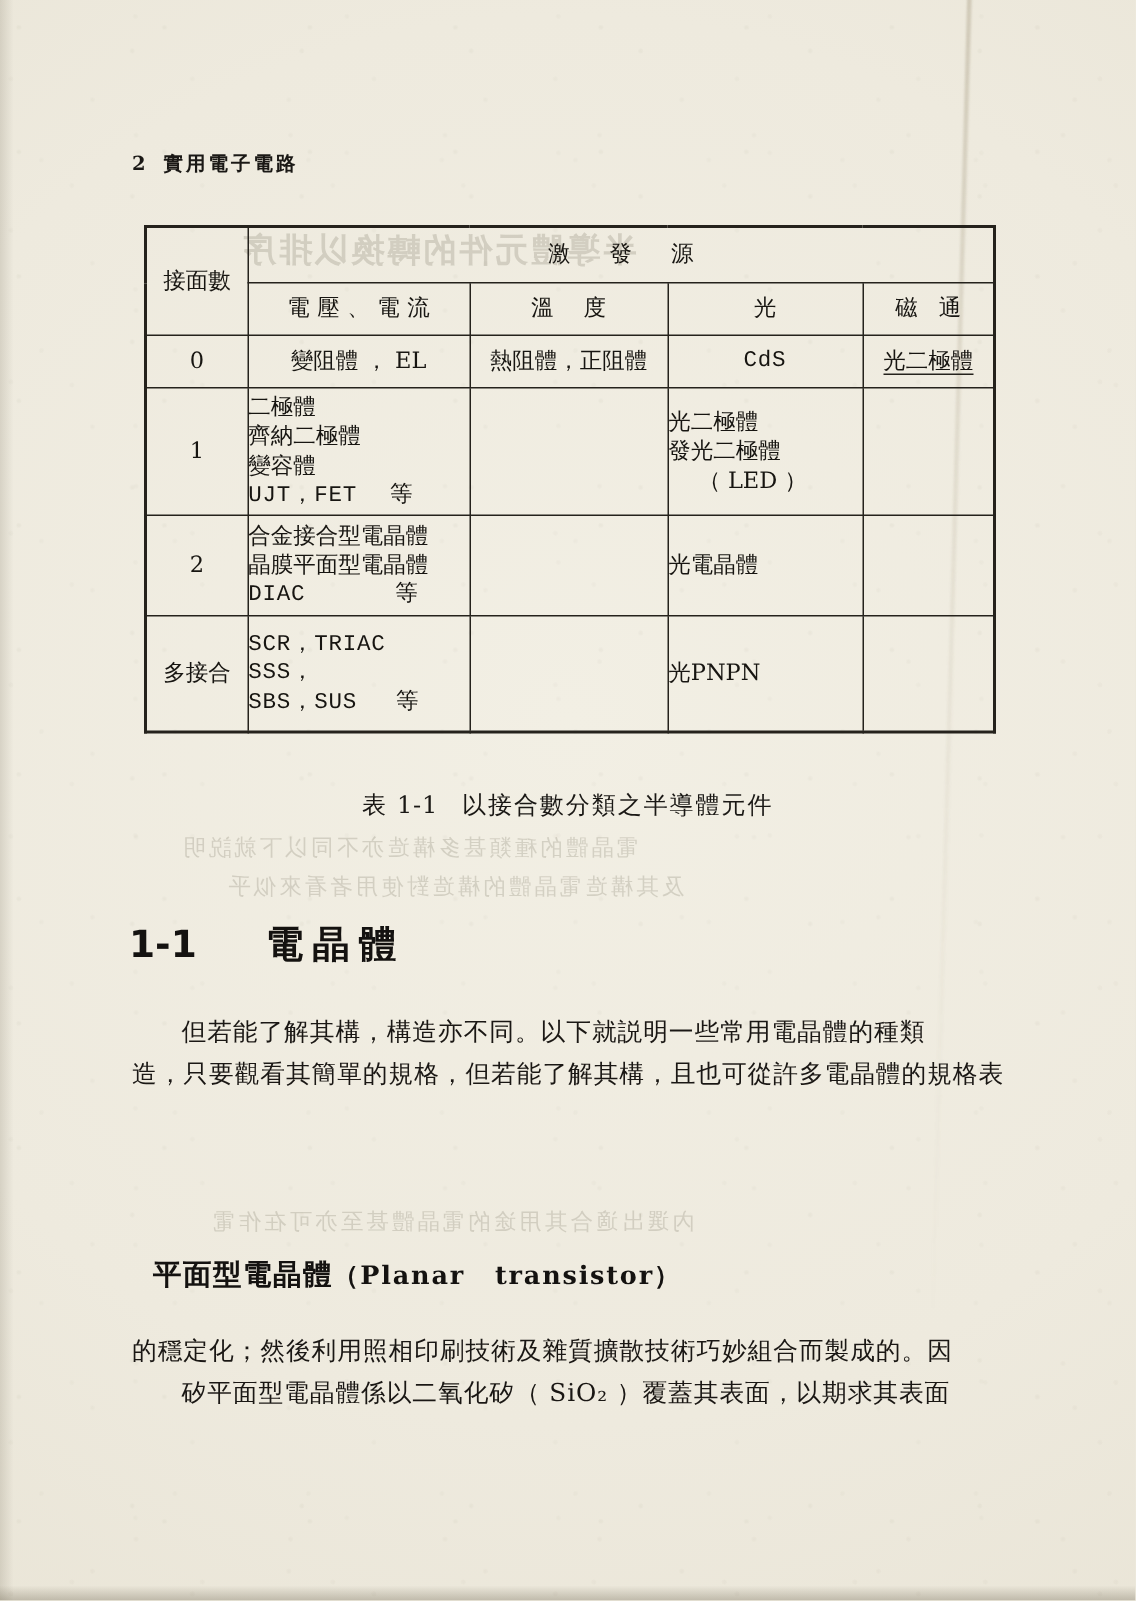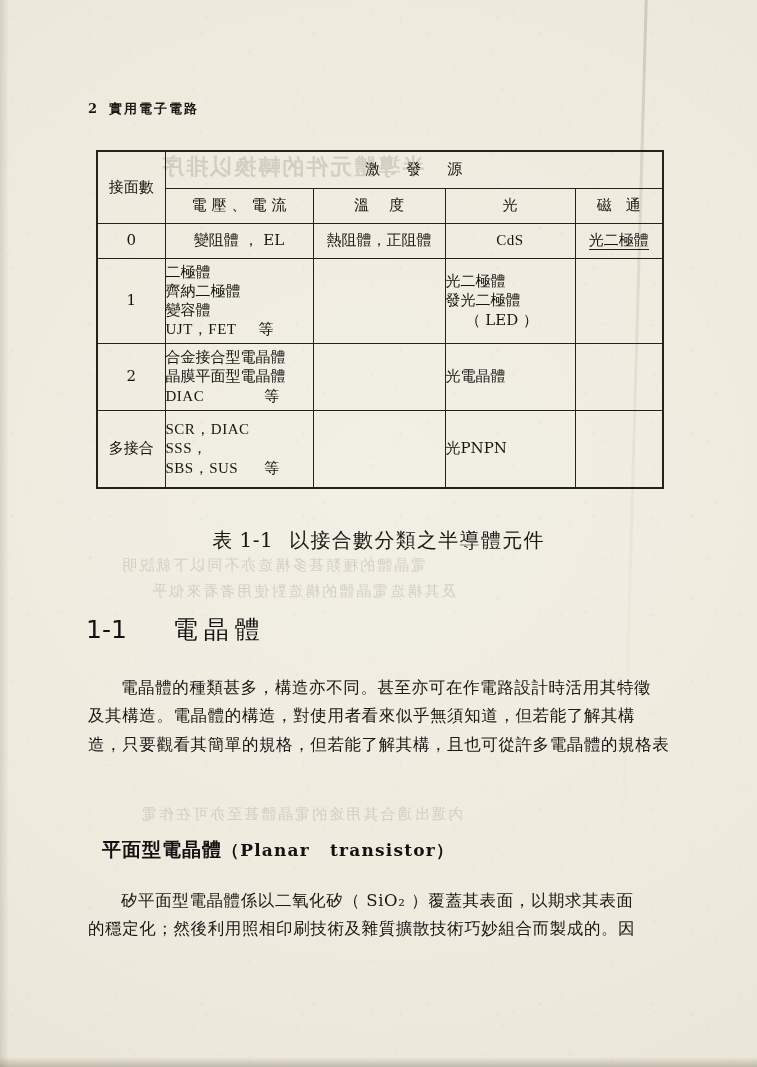--- a/index.html
+++ b/index.html
@@ -152,46 +152,46 @@
     text-align: left;
     font-size: 15px;
     line-height: 1.35;
   }
   td.cell.ctr {
     text-align: center;
     padding-left: 0;
   }
   .ln { display: block; white-space: nowrap; }
   .ln .etc { padding-left: 22px; letter-spacing: 0; }
-  .lat { font-family: Liberation Serif, serif; letter-spacing: .5px; }
+  .lat { font-family: Liberation Mono, monospace; letter-spacing: .5px; }
   .ul2 { border-bottom: 1.2px solid #25221c; padding-bottom: 0px; }
 
   .r0 td { height: 34px; }
   .r1 td { height: 84px; }
   .r2 td { height: 66px; }
   .r3 td { height: 76px; }
 
   
   #tbl-cap {
     position: absolute;
     left: 0; top: 527px;
     width: 757px;
     text-align: center;
-    font-size: 20px;
+    font-size: 16px;
     letter-spacing: 1.3px;
     color: #1a1815;
   }
   #tbl-cap .num { letter-spacing: .5px; margin: 0 16px 0 6px; }
 
   
   #sec {
     position: absolute;
     left: 86px; top: 592px;
     font-size: 25px;
-    font-weight: normal;
+    font-weight: bold;
     color: #141210;
     font-family: "DejaVu Sans", "Liberation Sans", sans-serif;
   }
   #sec .n { letter-spacing: 0px; }
   #sec .t { margin-left: 46px; letter-spacing: 6px; }
 
   
   .para {
     position: absolute;
     left: 88px;
@@ -308,21 +308,21 @@
           <td class="cell"></td>
           <td class="cell">
             <span class="ln">光電晶體</span>
           </td>
           <td class="cell"></td>
         </tr>
 
         <tr class="r3">
           <td class="rowlbl">多接合</td>
           <td class="cell">
-            <span class="ln lat">SCR，DIAC</span>
+            <span class="ln lat">SCR，TRIAC</span>
             <span class="ln lat">SSS，</span>
             <span class="ln"><span class="lat">SBS，SUS</span><span class="etc" style="padding-left:26px">等</span></span>
           </td>
           <td class="cell"></td>
           <td class="cell">
             <span class="ln">光PNPN</span>
           </td>
           <td class="cell"></td>
         </tr>
 
@@ -332,30 +332,29 @@
 
   <div id="tbl-cap">
     <span>表</span><span class="num">1-1</span><span>以接合數分類之半導體元件</span>
   </div>
 
   <h2 id="sec">
     <span class="n">1-1</span><span class="t">電晶體</span>
   </h2>
 
   <p id="para1" class="para">
-    <span class="l ind">電晶體的種類甚多，構造亦不同。甚至亦可在作電路設計時活用其特徵</span>
-    <span class="l">及其構造。電晶體的構造，對使用者看來似乎無須知道，但若能了解其構</span>
+    <span class="l ind">但若能了解其構，構造亦不同。以下就説明一些常用電晶體的種類</span>
     <span class="l">造，只要觀看其簡單的規格，但若能了解其構，且也可從許多電晶體的規格表</span>
   </p>
 
   <h3 id="sub">
     <span>平面型電晶體</span><span class="en">（</span><span class="en">Planar</span><span class="gap"></span><span class="en">transistor</span><span class="en">）</span>
   </h3>
 
   <p id="para2" class="para">
+    <span class="l">的穩定化；然後利用照相印刷技術及雜質擴散技術巧妙組合而製成的。因</span>
     <span class="l ind">矽平面型電晶體係以二氧化矽（ SiO₂ ）覆蓋其表面，以期求其表面</span>
-    <span class="l">的穩定化；然後利用照相印刷技術及雜質擴散技術巧妙組合而製成的。因</span>
   </p>
 
 </div>
 
 <div id="edge-shadow-left"></div>
 <div id="edge-shadow-bottom"></div>
 
 </body></html>

